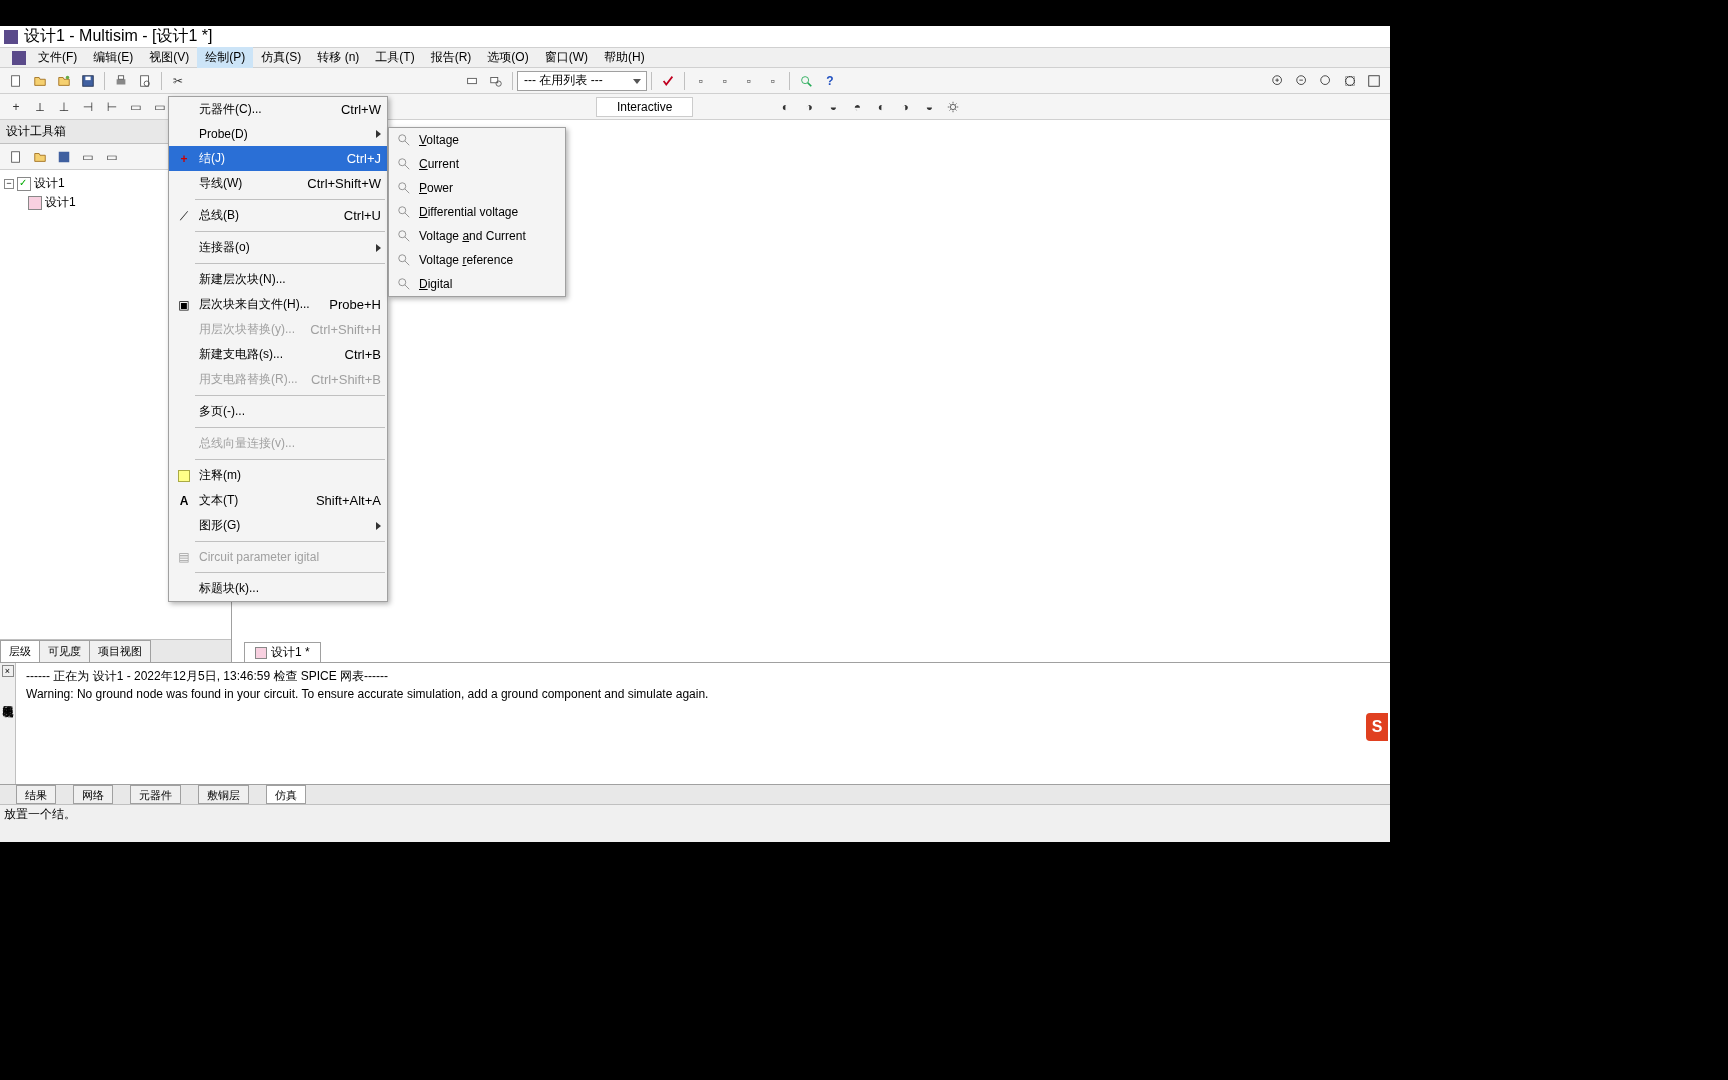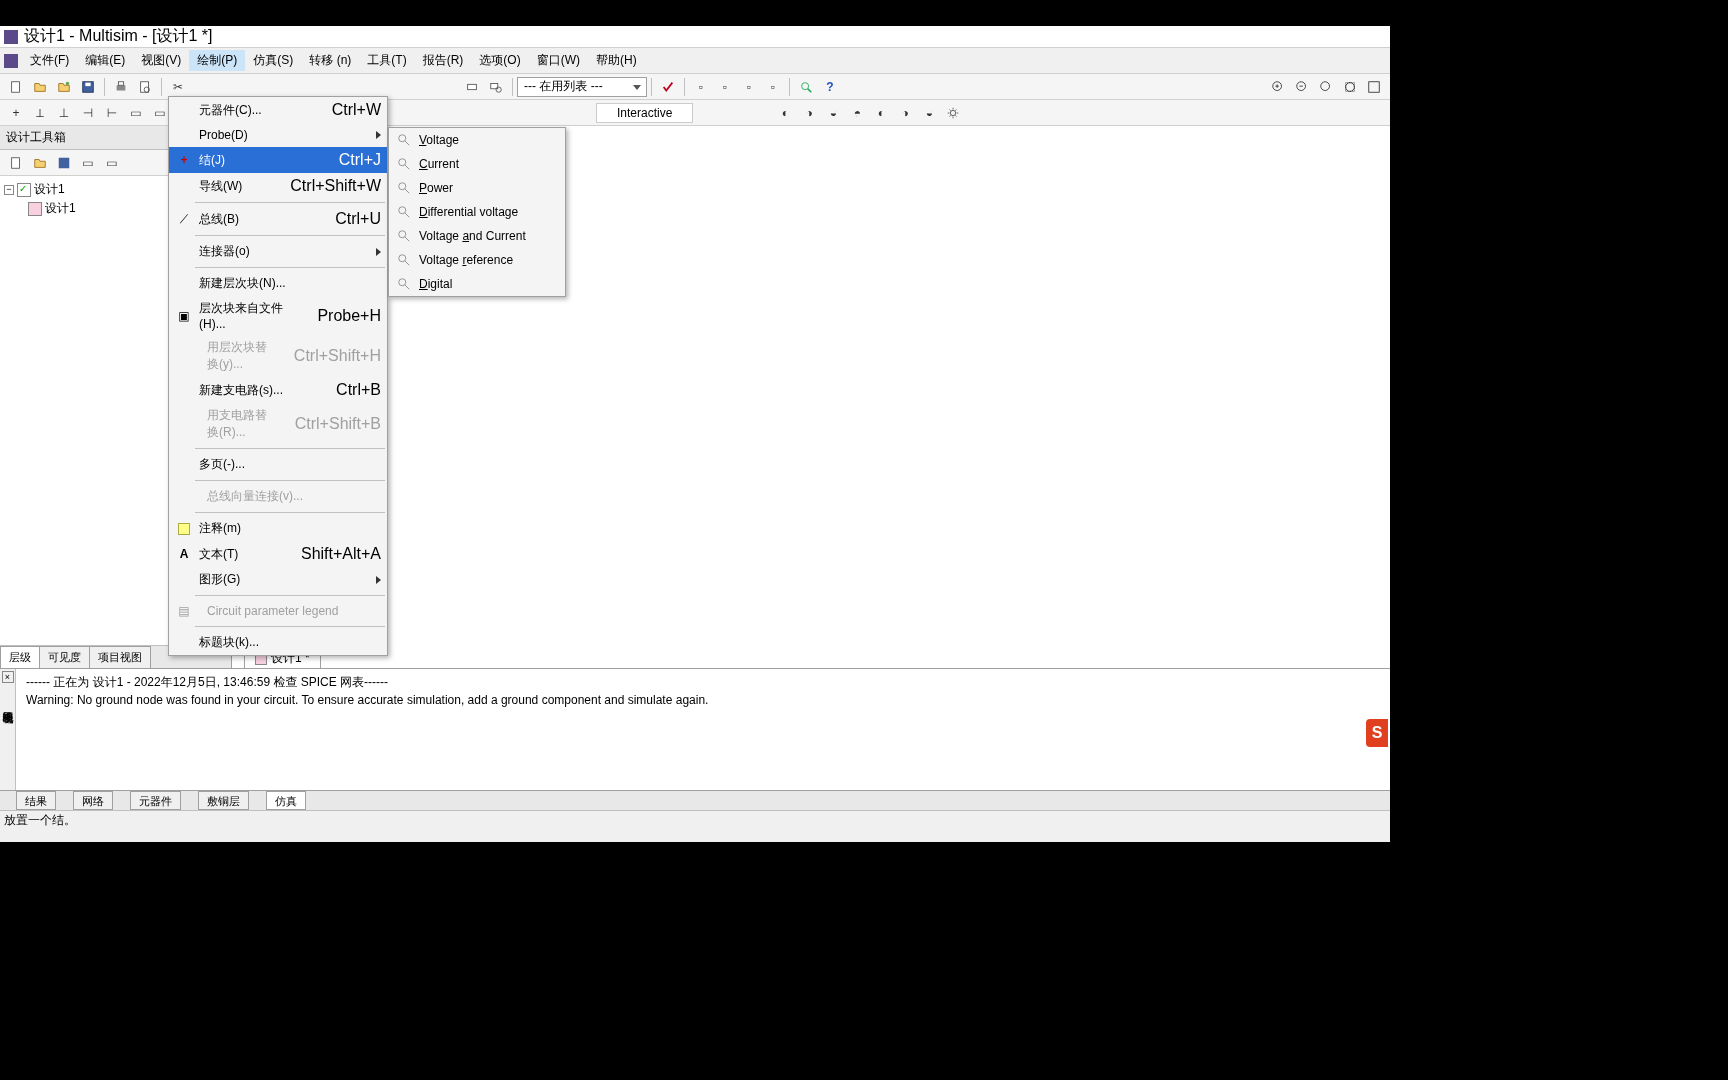--- a/index.html
+++ b/index.html
@@ -1,21 +1,21 @@
 <!DOCTYPE html>
 <html><head>
 <meta charset="utf-8">
 <style>
 * { margin: 0; padding: 0; box-sizing: border-box; font-family: "Microsoft YaHei", "Segoe UI", Tahoma, sans-serif; font-size: 12px; }
 body { background: #000; width: 1728px; height: 1080px; overflow: hidden; }
 .app { position: absolute; left: 0; top: 26px; width: 1390px; height: 816px; background: #f0f0f0; }
 .titlebar { height: 22px; background: #fff; display: flex; align-items: center; padding: 0 4px; border-bottom: 1px solid #d0d0d0; }
 .titlebar .app-icon { width: 14px; height: 14px; background: #5a4a8a; margin-right: 6px; }
 .titlebar .title { font-size: 16px; }
-.menubar { height: 26px; background: #f0f0f0; display: flex; align-items: center; padding: 0 0; border-bottom: 1px solid #d0d0d0; }
+.menubar { height: 20px; background: #f0f0f0; display: flex; align-items: center; padding: 0 8px; border-bottom: 1px solid #d0d0d0; }
 .menubar .m-icon { width: 14px; height: 14px; background: #5a4a8a; margin: 0 4px; }
 .menubar .mi { padding: 2px 8px; cursor: default; }
 .menubar .mi.active { background: #cce4f7; }
 .toolbar { height: 26px; background: #f5f5f5; display: flex; align-items: center; padding: 0 4px; border-bottom: 1px solid #d0d0d0; position: relative; }
 .tb-btn { width: 20px; height: 20px; margin: 0 2px; display: flex; align-items: center; justify-content: center; border: 1px solid transparent; color: #333; }
 .tb-sep { width: 1px; height: 18px; background: #c0c0c0; margin: 0 4px; }
 .combo { height: 20px; border: 1px solid #a0a0a0; background: #fff; padding: 0 18px 0 6px; min-width: 130px; position: relative; display: flex; align-items: center; }
 .combo::after { content: ""; position: absolute; right: 5px; top: 7px; border-left: 4px solid transparent; border-right: 4px solid transparent; border-top: 5px solid #555; }
 .toolbar2 { height: 26px; background: #f5f5f5; display: flex; align-items: center; padding: 0 4px; border-bottom: 1px solid #d0d0d0; }
 .toolbar2 .interactive-box { margin-left: 400px; background: #fff; border: 1px solid #ccc; padding: 2px 20px; }
@@ -36,24 +36,24 @@
 .canvas { flex: 1; background: #fff; position: relative; }
 .canvas-dots { position: absolute; left: 12px; top: 6px; right: 0; bottom: 20px; background-image: radial-gradient(#ccc 0.5px, transparent 0.5px); background-size: 14px 14px; }
 .canvas-tab { position: absolute; left: 12px; bottom: 0; height: 20px; border: 1px solid #a0a0a0; border-bottom: none; background: #fff; padding: 2px 10px; display: flex; align-items: center; }
 .canvas-tab .pink-ico { width: 12px; height: 12px; background: #f8d0e0; border: 1px solid #888; margin-right: 4px; }
 
 
 .dropdown { position: absolute; left: 168px; top: 70px; width: 220px; background: #f4f4f4; border: 1px solid #a0a0a0; box-shadow: 2px 2px 5px rgba(0,0,0,0.3); z-index: 100; }
 .dropdown2 { position: absolute; left: 388px; top: 101px; width: 178px; background: #f4f4f4; border: 1px solid #a0a0a0; box-shadow: 2px 2px 5px rgba(0,0,0,0.3); z-index: 101; }
 .dd-item { display: flex; align-items: center; padding: 4px 6px; cursor: default; position: relative; }
 .dd-item.highlight { background: #2a6fd6; color: #fff; }
-.dd-item.disabled { color: #a0a0a0; gap: 8px; }
+.dd-item.disabled { color: #a0a0a0; }
 .dd-icon { width: 18px; height: 16px; margin-right: 6px; display: flex; align-items: center; justify-content: center; font-size: 11px; }
 .dd-label { flex: 1; }
-.dd-short { margin-left: 12px; font-size: 16px; }
+.dd-short { margin-left: 12px; font-size: 13px; }
 .dd-arrow { position: absolute; right: 6px; }
 .dd-arrow::after { content: ""; border-top: 4px solid transparent; border-bottom: 4px solid transparent; border-left: 5px solid #333; display: inline-block; }
 .dd-sep { height: 1px; background: #c0c0c0; margin: 3px 2px 3px 26px; }
 .underline-char { text-decoration: underline; }
 
 
 .output { height: 122px; border-top: 1px solid #a0a0a0; background: #fff; display: flex; }
 .output-left { width: 16px; display: flex; flex-direction: column; align-items: center; background: #f0f0f0; border-right: 1px solid #c0c0c0; }
 .output-left .close-x { width: 12px; height: 12px; border: 1px solid #888; font-size: 9px; line-height: 10px; text-align: center; margin-top: 2px; }
 .output-left .vert { writing-mode: vertical-rl; font-size: 11px; margin-top: 20px; }
@@ -390,21 +390,21 @@
       <div class="dd-item">
         <div class="dd-icon"></div>
         <div class="dd-label">图形(G)</div>
         <div class="dd-arrow"></div>
       </div>
       <div class="dd-sep"></div>
       <div class="dd-item disabled">
         <div class="dd-icon">
           <span>▤</span>
         </div>
-        <div class="dd-label">Circuit parameter legend</div>
+        <div class="dd-label">Circuit parameter igital</div>
       </div>
       <div class="dd-sep"></div>
       <div class="dd-item">
         <div class="dd-icon"></div>
         <div class="dd-label">标题块(k)...</div>
       </div>
     </div>
 
   <div class="dropdown2" id="submenu">
       <div class="dd-item">

